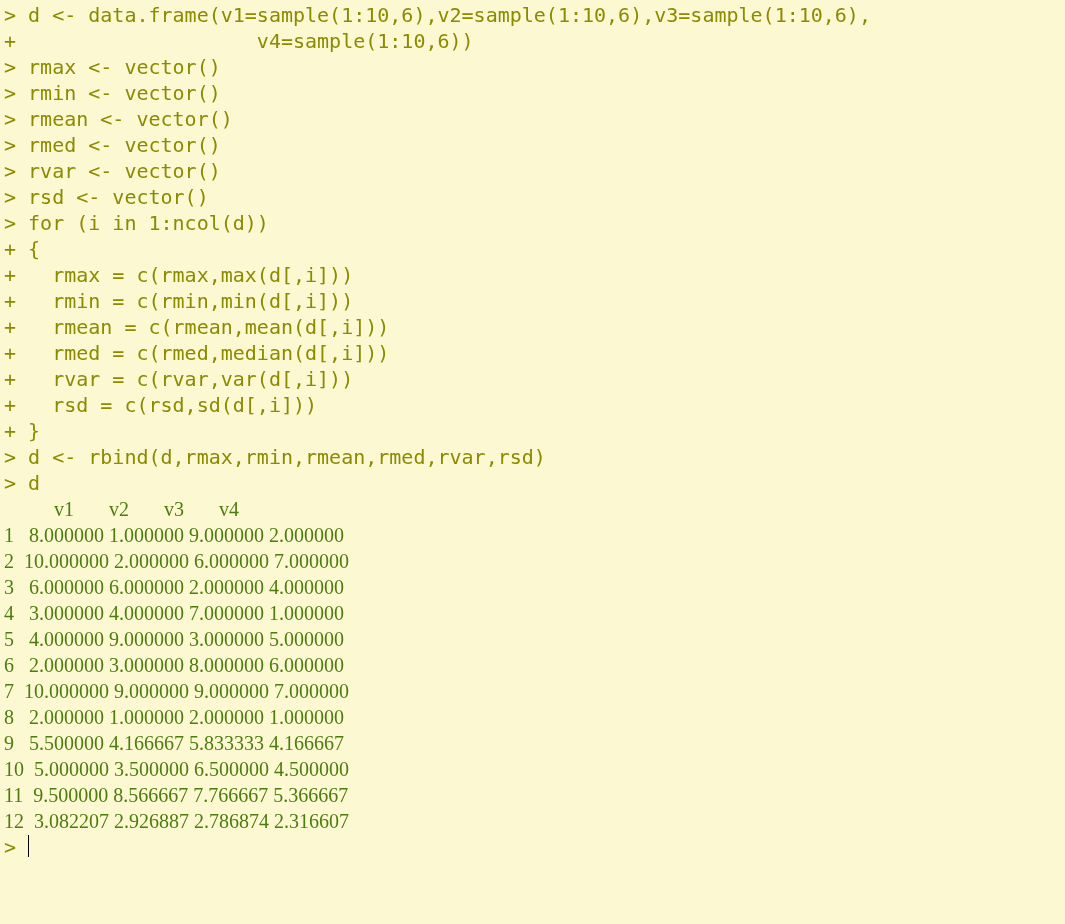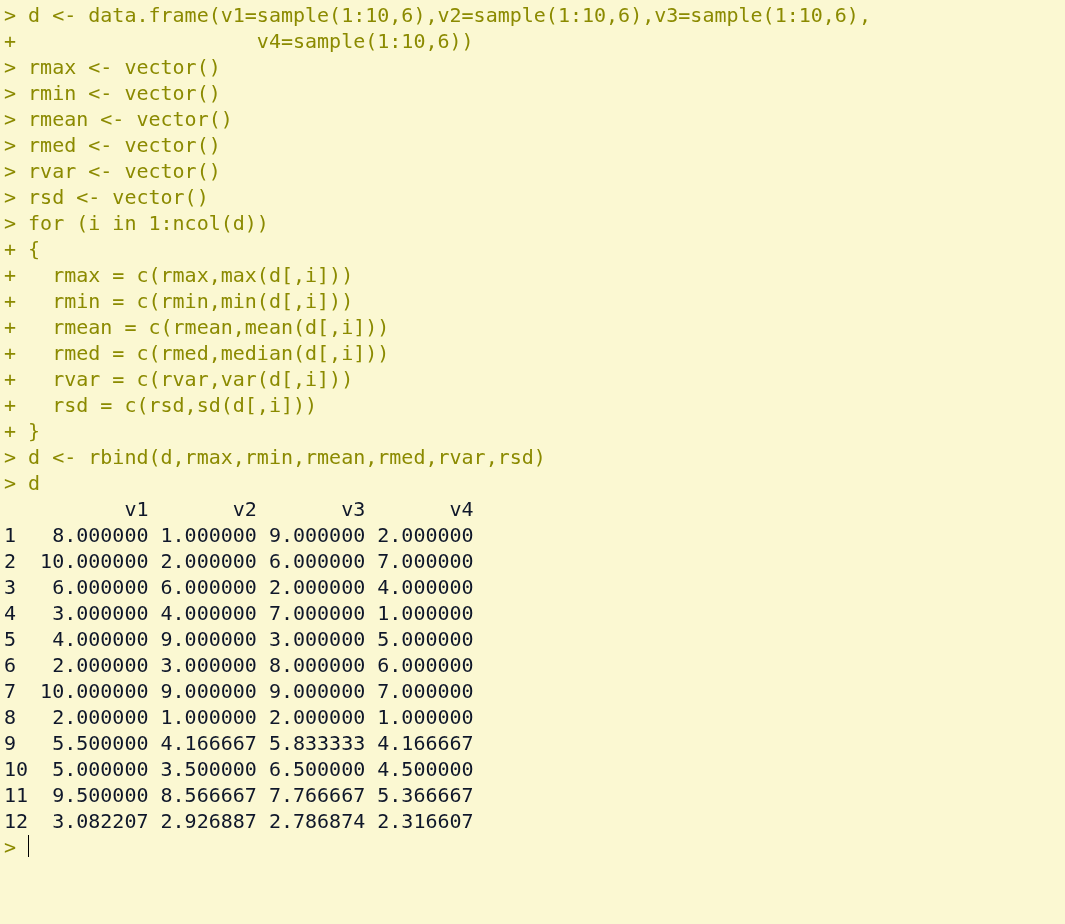--- a/index.html
+++ b/index.html
@@ -12,21 +12,21 @@
     font-size: 20px;
     line-height: 26px;
     color: #404040;
     overflow: hidden;
   }
   .console {
     white-space: pre;
     padding: 2px 4px;
   }
   .input { color: #8b8a00; }
-  .output { color: #0f172a; }
+  .output { color: #4d7c0f; font-family: Liberation Serif, serif; }
   .cursor {
     display: inline-block;
     width: 1px;
     height: 22px;
     background: #000;
     vertical-align: text-bottom;
     margin-bottom: 2px;
   }
 </style>
 </head>

